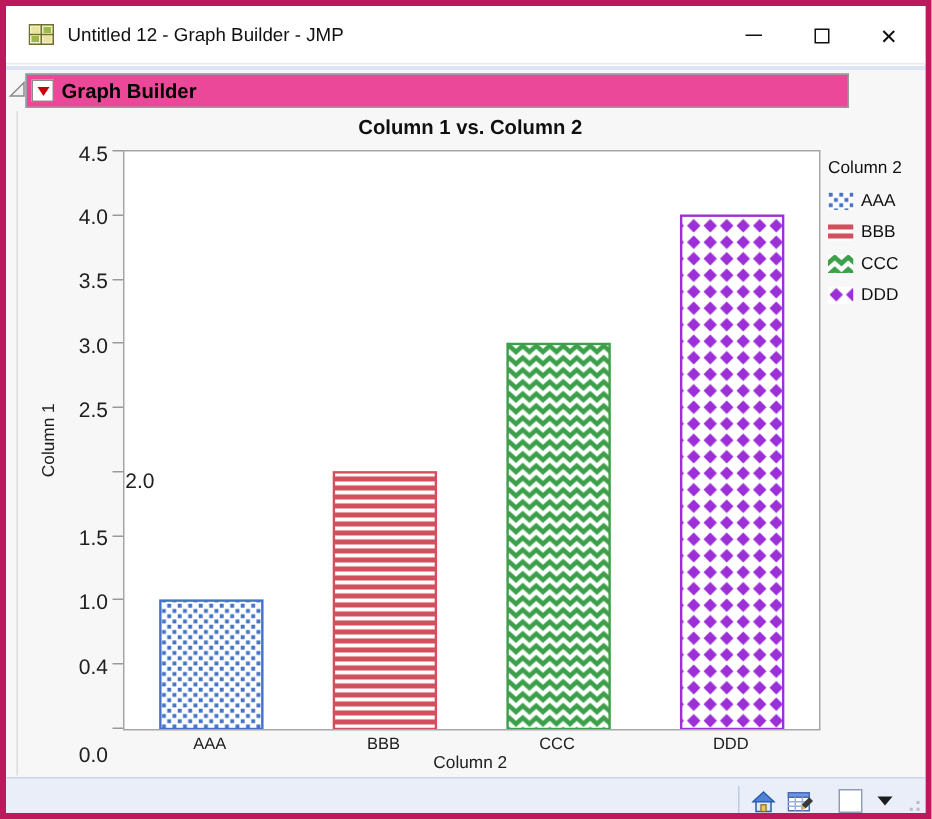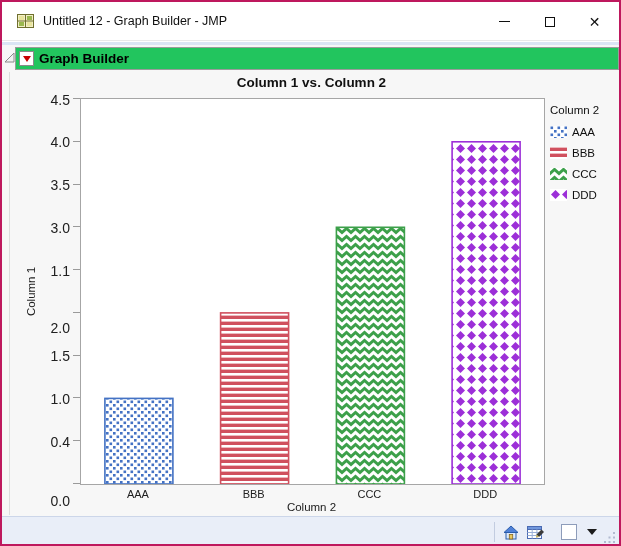--- a/index.html
+++ b/index.html
@@ -1,35 +1,35 @@
 <!DOCTYPE html>
 <html><head>
 <meta charset="utf-8">
 <style>
   *{margin:0;padding:0;box-sizing:border-box;}
   html,body{background:#9a9a9a;}
   body{font-family:"Liberation Sans",sans-serif;}
-  #window{position:relative;width:621px;height:546px;background:#ffffff;border:2px solid #be185d;overflow:hidden;}
+  #window{position:relative;width:621px;height:546px;background:#ffffff;border:4px solid #be185d;overflow:hidden;}
 
   
   .titlebar{position:absolute;left:0;top:0;width:100%;height:39px;background:#ffffff;display:flex;align-items:center;border-bottom:1px solid #e9e9e9;}
   .app-icon{margin-left:15px;flex:0 0 auto;}
   .title-text{margin-left:9px;font-size:12.5px;color:#101010;white-space:nowrap;}
   .win-controls{position:absolute;right:2px;top:0;height:39px;display:flex;}
   .win-btn{width:45px;height:39px;display:flex;align-items:center;justify-content:center;background:transparent;border:none;cursor:default;}
   .min-glyph{width:11px;height:1px;background:#101010;}
   .max-glyph{width:10px;height:10px;border:1px solid #101010;background:transparent;}
   .close-glyph{font-size:14px;color:#101010;line-height:1;}
   .titlebar-line{position:absolute;left:0;top:40px;width:100%;height:3px;background:#dbe5f4;}
 
   
   .content-bg{position:absolute;left:0;top:43px;width:100%;height:471px;background:#f7f7f7;}
   .outline-vline{position:absolute;left:7px;top:70px;width:1px;height:443px;background:#dcdcdc;}
   .collapse-tri{position:absolute;left:1px;top:49px;width:13px;height:13px;}
-  .gb-header{position:absolute;left:13px;top:45px;width:604px;height:23px;background:#22c55e;border:1px solid #9b9b9b;display:flex;align-items:center;}
+  .gb-header{position:absolute;left:13px;top:45px;width:549px;height:23px;background:#ec4899;border:1px solid #9b9b9b;display:flex;align-items:center;}
   .red-tri-btn{width:15px;height:15px;background:#ffffff;border:1px solid #8a8a8a;margin-left:3px;display:flex;align-items:center;justify-content:center;cursor:default;}
   .red-tri{width:0;height:0;border-left:4px solid transparent;border-right:4px solid transparent;border-top:6px solid #c80000;}
   .gb-title{margin-left:5px;font-weight:bold;font-size:13.5px;color:#000;}
 
   
   .chart-title{position:absolute;left:78px;top:73px;width:463px;text-align:center;font-weight:bold;font-size:13.5px;color:#101010;}
   .plot-frame{position:absolute;left:78px;top:96px;width:465px;height:387px;background:#ffffff;border:1px solid #a6a6a6;}
   #bars-svg{position:absolute;left:79px;top:97px;}
   .ytick-label{position:absolute;left:34px;width:34px;text-align:right;font-size:14px;color:#202020;}
   .ytick-mark{position:absolute;left:71px;width:7px;height:1px;background:#9a9a9a;}
@@ -130,23 +130,23 @@
   <div id="axis-layer">
       <div class="ytick-mark" style="top: 96px;"></div>
       <div class="ytick-label" style="top: 89.5px;">4.5</div>
       <div class="ytick-mark" style="top: 138.8px;"></div>
       <div class="ytick-label" style="top: 132.3px;">4.0</div>
       <div class="ytick-mark" style="top: 181.6px;"></div>
       <div class="ytick-label" style="top: 175.1px;">3.5</div>
       <div class="ytick-mark" style="top: 224.3px;"></div>
       <div class="ytick-label" style="top: 217.8px;">3.0</div>
       <div class="ytick-mark" style="top: 267.1px;"></div>
-      <div class="ytick-label" style="top: 260.6px;">1.1</div>
+      <div class="ytick-label" style="top: 260.6px;">2.5</div>
       <div class="ytick-mark" style="top: 309.9px;"></div>
-      <div class="ytick-label" style="top: 318px;">2.0</div>
+      <div class="ytick-label" style="top: 308px; margin-left: 31px;">2.0</div>
       <div class="ytick-mark" style="top: 352.7px;"></div>
       <div class="ytick-label" style="top: 346.2px;">1.5</div>
       <div class="ytick-mark" style="top: 395.4px;"></div>
       <div class="ytick-label" style="top: 388.9px;">1.0</div>
       <div class="ytick-mark" style="top: 438.2px;"></div>
       <div class="ytick-label" style="top: 431.7px;">0.4</div>
       <div class="ytick-mark" style="top: 481px;"></div>
       <div class="ytick-label" style="top: 474.5px; margin-top: 16px;">0.0</div>
       <div class="xtick-label" style="left: 78px; width: 115.8px;">AAA</div>
       <div class="xtick-label" style="left: 193.8px; width: 115.8px;">BBB</div>

